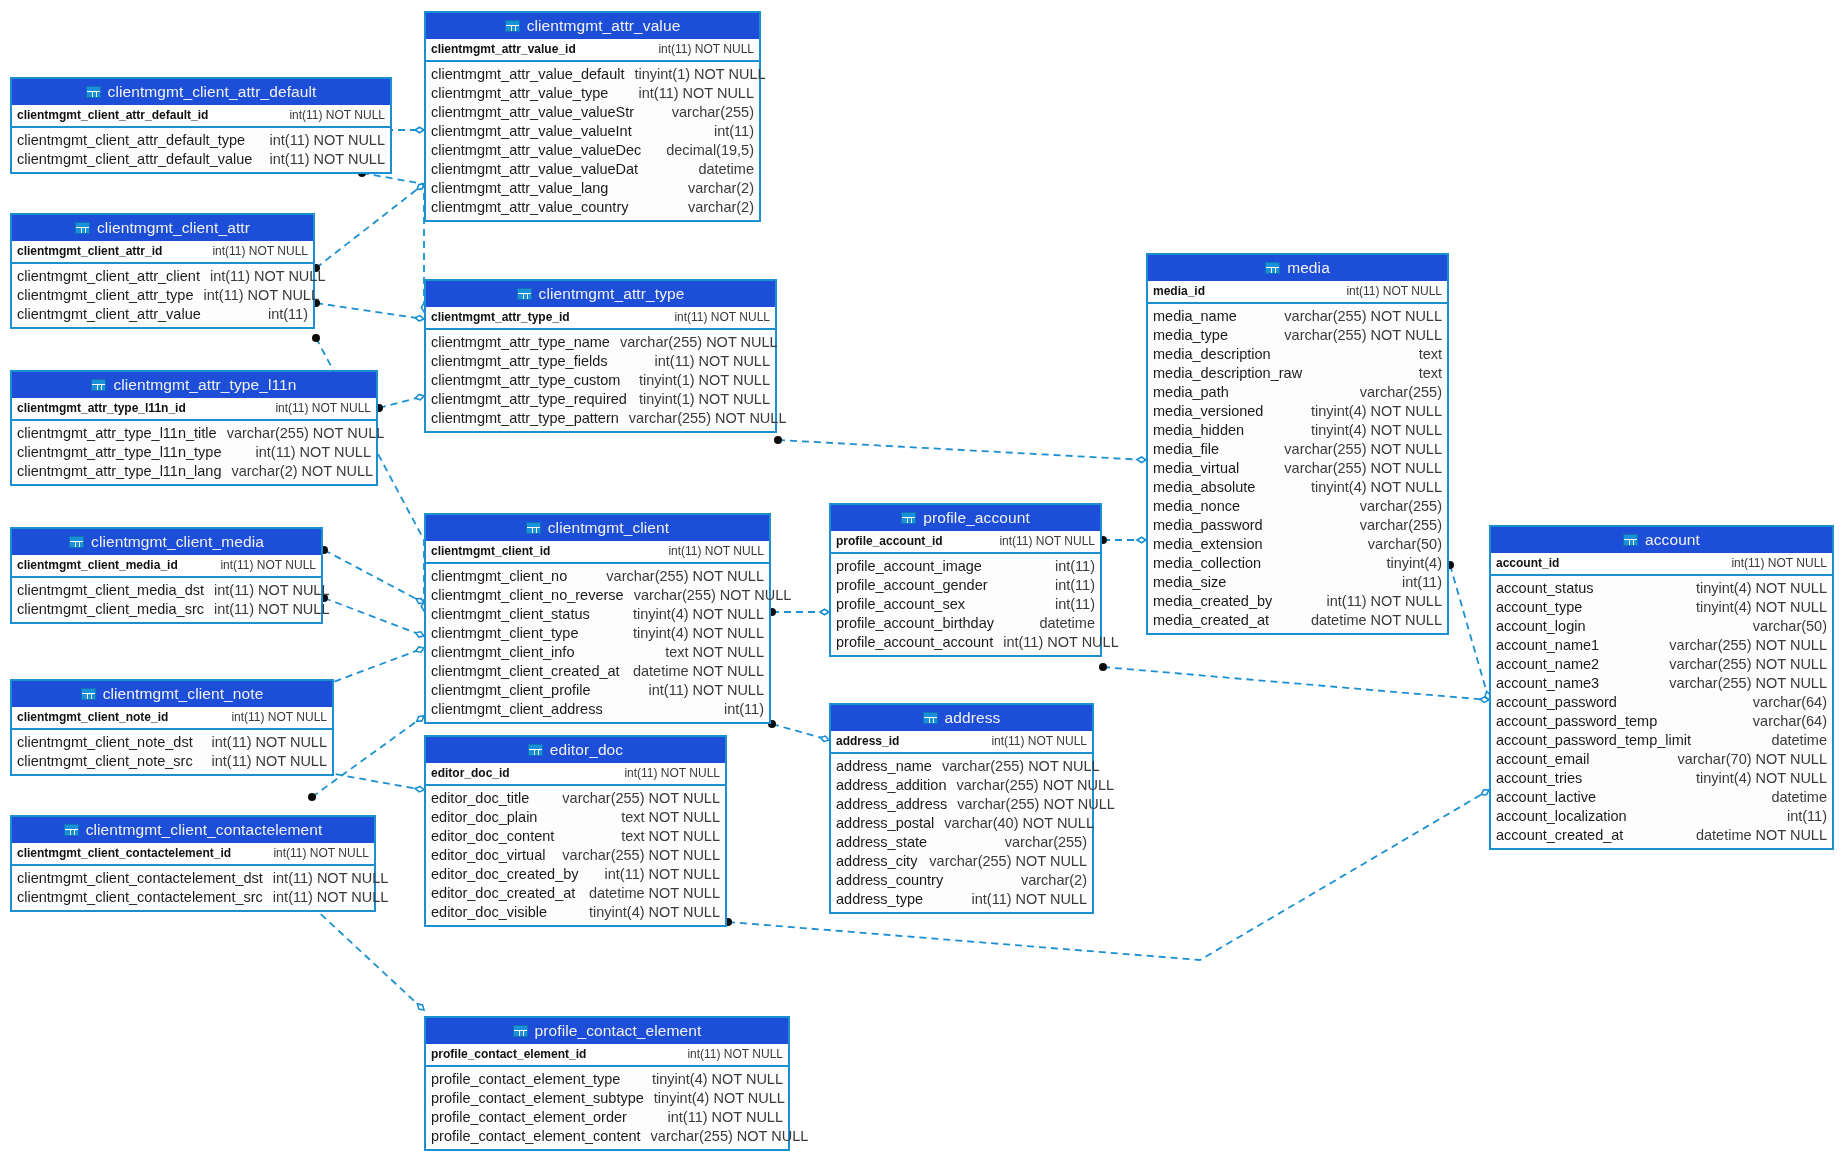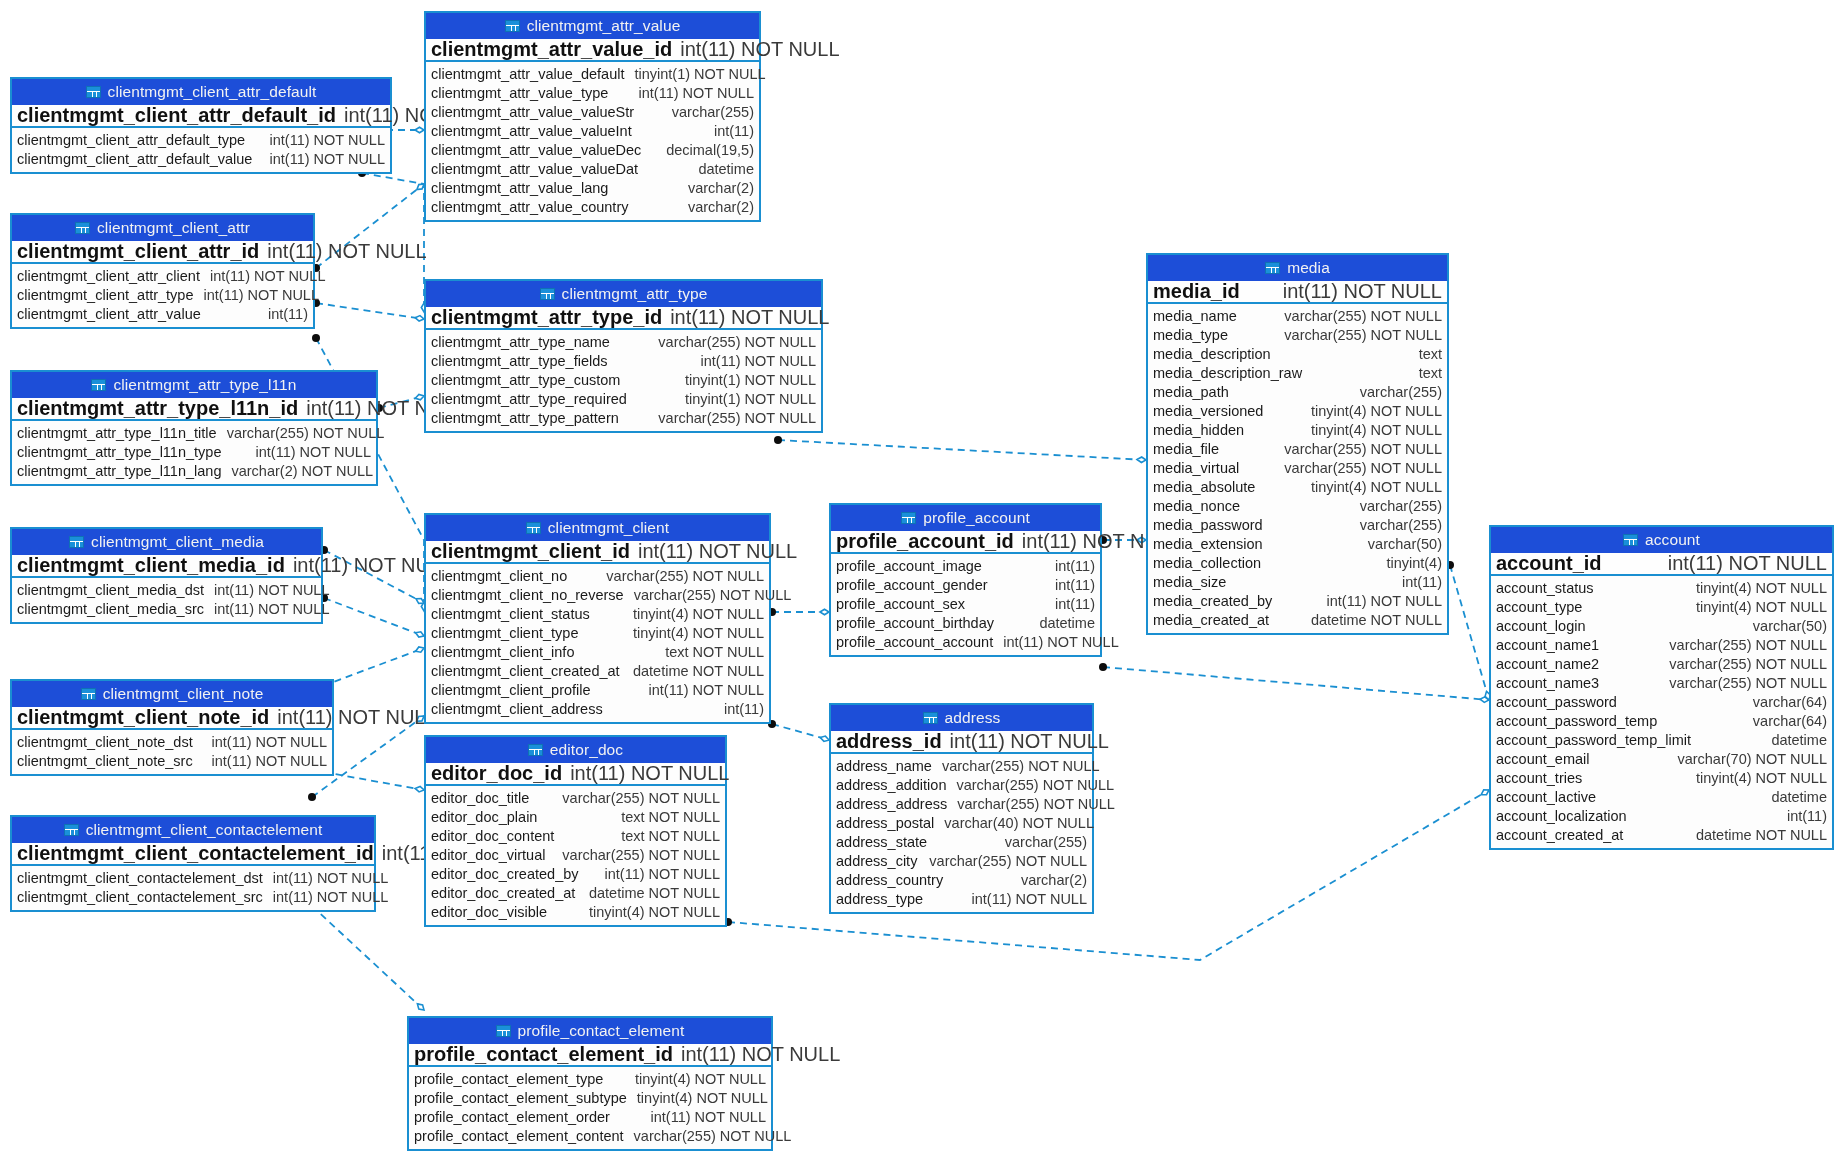--- a/index.html
+++ b/index.html
@@ -14,21 +14,21 @@
   .tbl .hdr .ico{width:15px;height:12px;display:inline-block;position:relative;
                  background:#ffffff;border:1px solid #0e72b5;box-sizing:border-box;flex:0 0 auto;}
   .tbl .hdr .ico i{position:absolute;background:#1a90d9;display:block;}
   .tbl .hdr .ico i.t{left:0;top:0;width:100%;height:4px;}
   .tbl .hdr .ico i.bl{left:0;top:5px;width:5px;height:5px;}
   .tbl .hdr .ico i.bm{left:6px;top:5px;width:3px;height:5px;}
   .tbl .hdr .ico i.br{left:10px;top:5px;width:3px;height:5px;}
 
   .pk{display:flex;justify-content:space-between;align-items:center;
       border-bottom:2px solid #1a8fd1;background:#fefefe;
-      padding:2px 5px 3px 5px;font-size:20px;color:#101010;height:23px;box-sizing:border-box;}
+      padding:2px 5px 3px 5px;font-size:12px;color:#101010;height:23px;box-sizing:border-box;}
   .pk .nm{font-weight:bold;white-space:nowrap;}
   .pk .ty{color:#3a3a3a;white-space:nowrap;padding-left:8px;}
 
   .cols{padding:3px 0 3px 0;}
   .row{display:flex;justify-content:space-between;align-items:center;
        padding:0px 5px;font-size:14.5px;color:#1a1a1a;height:19px;line-height:19px;box-sizing:border-box;}
   .row .nm{white-space:nowrap;}
   .row .ty{color:#3a3a3a;white-space:nowrap;padding-left:10px;}
 </style>
 </head>
@@ -333,21 +333,21 @@
           <div class="row">
             <span class="nm">clientmgmt_attr_value_lang</span>
             <span class="ty">varchar(2)</span>
           </div>
           <div class="row">
             <span class="nm">clientmgmt_attr_value_country</span>
             <span class="ty">varchar(2)</span>
           </div>
         </div>
       </div>
-      <div class="tbl" style="left: 424px; top: 279px; width: 399px;">
+      <div class="tbl" style="left: 424px; top: 279px; width: 353px;">
         <div class="hdr">
           <span class="ico">
             <i class="t"></i>
             <i class="bl"></i>
             <i class="bm"></i>
             <i class="br"></i>
           </span>
           <span>clientmgmt_attr_type</span>
         </div>
         <div class="pk">
@@ -464,21 +464,21 @@
           <div class="row">
             <span class="nm">editor_doc_created_at</span>
             <span class="ty">datetime NOT NULL</span>
           </div>
           <div class="row">
             <span class="nm">editor_doc_visible</span>
             <span class="ty">tinyint(4) NOT NULL</span>
           </div>
         </div>
       </div>
-      <div class="tbl" style="left: 407px; top: 1016px; width: 366px;">
+      <div class="tbl" style="left: 424px; top: 1016px; width: 366px;">
         <div class="hdr">
           <span class="ico">
             <i class="t"></i>
             <i class="bl"></i>
             <i class="bm"></i>
             <i class="br"></i>
           </span>
           <span>profile_contact_element</span>
         </div>
         <div class="pk">

